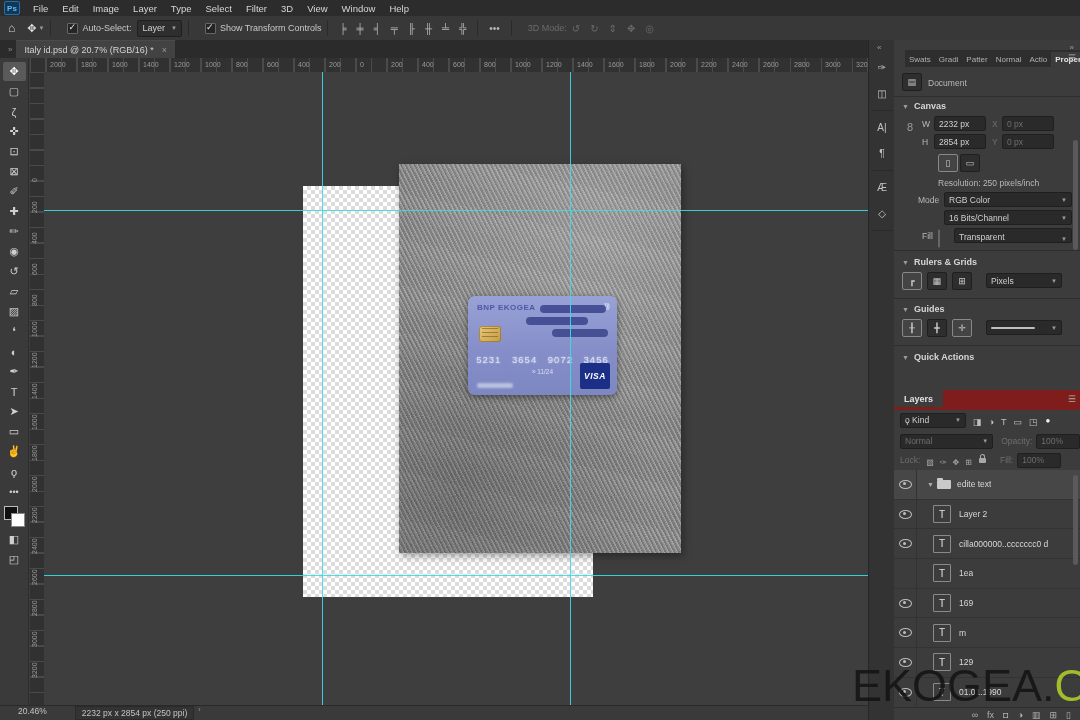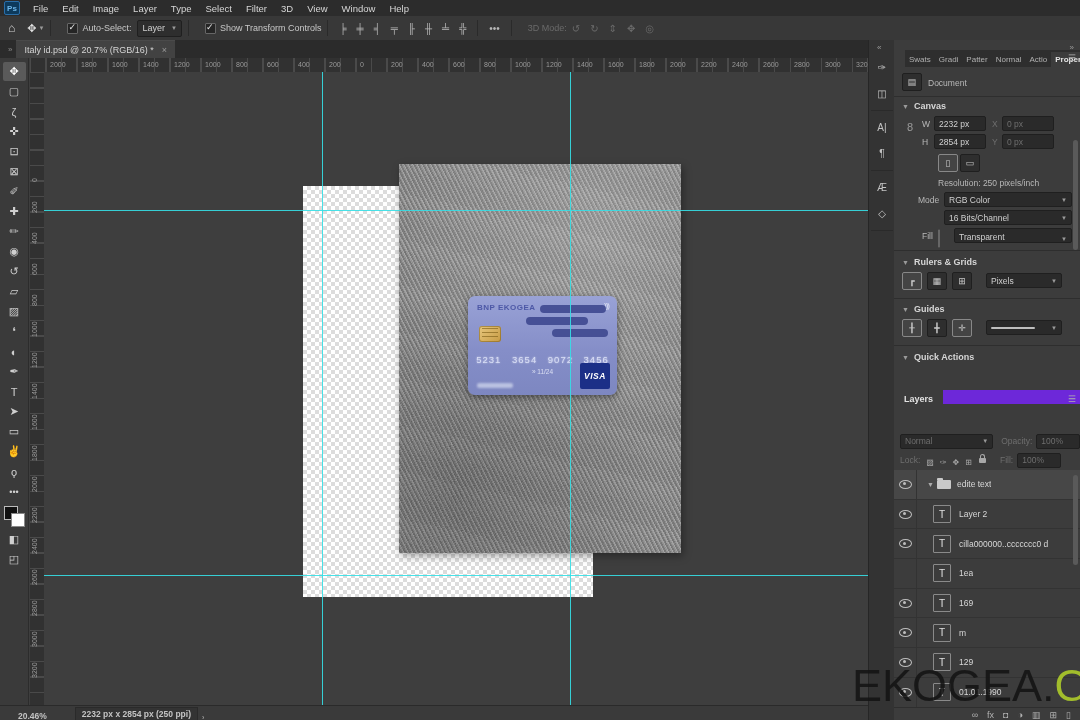--- a/index.html
+++ b/index.html
@@ -92,21 +92,21 @@
   .divider{position:absolute;left:0;width:186px;height:1px;background:#2e2e2e;}
   .field{background:#2a2a2a;border:1px solid #1f1f1f;border-radius:2px;font-size:8.5px;color:#d0d0d0;display:flex;align-items:center;padding:0 4px;height:13px;}
   .field.gray{color:#6e6e6e;}
   .flabel{font-size:8.5px;color:#b8b8b8;}
   .flabel.gray{color:#6e6e6e;}
   .mini-btn{width:18px;height:16px;background:#2e2e2e;border:1px solid #1f1f1f;border-radius:2px;display:flex;align-items:center;justify-content:center;font-size:9px;color:#c8c8c8;}
   .mini-btn.active{border:1px solid #888;background:#444;}
   .guide-line-sample{width:44px;height:2px;background:#bfbfbf;border-radius:1px;}
   .scroll-thumb{position:absolute;width:5px;border-radius:3px;background:#5a5a5a;right:2px;}
   
-  #layers-head{position:absolute;left:0;top:350px;width:186px;height:14px;background:#6d28d9;}
+  #layers-head{position:absolute;left:0;top:350px;width:186px;height:20px;background:#7f1d1d;}
   .layers-tab{position:absolute;left:0;top:0;height:17px;background:#3c3c3c;padding:0 10px;display:flex;align-items:center;font-size:9px;font-weight:bold;color:#e2e2e2;}
   .lfilter{position:absolute;left:0;top:370px;width:186px;height:20px;display:flex;align-items:center;}
   .lrow2{position:absolute;left:0;top:392px;width:186px;height:18px;display:flex;align-items:center;}
   .lrow3{position:absolute;left:0;top:412px;width:186px;height:16px;display:flex;align-items:center;}
   .filt-ico{font-size:9px;color:#c0c0c0;margin-left:7px;}
   .lock-ico{font-size:8px;color:#a8a8a8;margin-left:6px;}
   .padlock{position:relative;width:7px;height:5px;background:#a8a8a8;margin-left:7px;border-radius:1px;}
   .padlock::before{content:"";position:absolute;left:1px;top:-4px;width:5px;height:4px;border:1px solid #a8a8a8;border-bottom:none;border-radius:3px 3px 0 0;box-sizing:border-box;}
   #layer-list{position:absolute;left:0;top:430px;width:186px;height:276px;overflow:hidden;}
   .lay-row{position:relative;width:186px;height:28.7px;border-bottom:1px solid #333;display:flex;align-items:center;}
@@ -120,21 +120,21 @@
   .tthumb{width:16px;height:16px;border:1px solid #8a8a8a;border-radius:1px;display:flex;align-items:center;justify-content:center;font-size:10px;color:#e0e0e0;margin-right:8px;flex:none;}
   .ithumb{width:18px;height:22px;border:1px solid #8a8a8a;margin-right:8px;flex:none;position:relative;
      background-color:#fff;background-image:linear-gradient(45deg,#cfcfcf 25%,transparent 25%,transparent 75%,#cfcfcf 75%),linear-gradient(45deg,#cfcfcf 25%,transparent 25%,transparent 75%,#cfcfcf 75%);
      background-size:6px 6px;background-position:0 0,3px 3px;}
   .ithumb::after{content:"";position:absolute;left:2px;top:2px;width:4px;height:5px;background:#5a3030;}
   .lay-name{font-size:8.5px;color:#d8d8d8;white-space:nowrap;overflow:hidden;}
   .indent{margin-left:16px;}
   #layers-footer{position:absolute;left:0;top:667px;width:186px;height:13px;display:flex;align-items:center;justify-content:flex-end;border-top:1px solid #2e2e2e;background:#3c3c3c;}
   .foot-ico{font-size:9px;color:#b0b0b0;margin-right:9px;}
   
-  #statusbar{left:0;top:705px;width:868px;height:15px;background:#3a3a3a;border-top:1px solid #2a2a2a;display:flex;align-items:flex-end;font-size:8.5px;color:#c4c4c4;font-weight:bold;}
+  #statusbar{left:0;top:705px;width:868px;height:15px;background:#3a3a3a;border-top:1px solid #2a2a2a;display:flex;align-items:flex-start;font-size:8.5px;color:#c4c4c4;}
   .status-zoom{margin-left:18px;}
   .status-doc{margin-left:28px;background:#333;border:1px solid #2a2a2a;padding:0 6px;height:12px;display:flex;align-items:center;}
   .status-chev{margin-left:4px;color:#9a9a9a;font-size:7px;}
   
   #watermark{left:852px;top:660px;z-index:60;font-size:45px;letter-spacing:0px;pointer-events:none;white-space:nowrap;font-weight:normal;}
   #wm-dark{color:#141414;opacity:.88;}
 </style>
 </head>
 <body>
 
@@ -374,20 +374,28 @@
     
     <span class="abs sec-chev" style="left:8px;top:314px;">▼</span>
     <span class="abs section-h" style="left:20px;top:312px;">Quick Actions</span>
     <span class="scroll-thumb" style="top:100px;height:110px;"></span>
 
     
     <div id="layers-head">
       <span class="layers-tab">Layers</span>
       <span class="panel-menu" style="top:4px;">☰</span>
     </div>
+    <div class="lfilter">
+      <span class="field" style="margin-left:6px;width:56px;justify-content:space-between;">
+        <span><span>ϙ</span> <span>Kind</span></span>
+        <span class="dd-arrow">▼</span>
+        </span>
+      <span id="filter-icons"><span class="filt-ico">◨</span><span class="filt-ico">◑</span><span class="filt-ico">T</span><span class="filt-ico">▭</span><span class="filt-ico">◳</span></span>
+      <span style="margin-left:8px;font-size:8px;color:#f0f0f0;">●</span>
+    </div>
     <div class="lrow2">
       <span class="field gray" style="margin-left:6px;width:84px;justify-content:space-between;">
         <span>Normal</span>
           <span class="dd-arrow">▼</span>
         </span>
       <span class="flabel gray" style="margin-left:8px;">Opacity:</span>
       <span class="field gray" style="margin-left:4px;width:34px;">100%</span>
     </div>
     <div class="lrow3">
       <span class="flabel gray" style="margin-left:6px;">Lock:</span>

